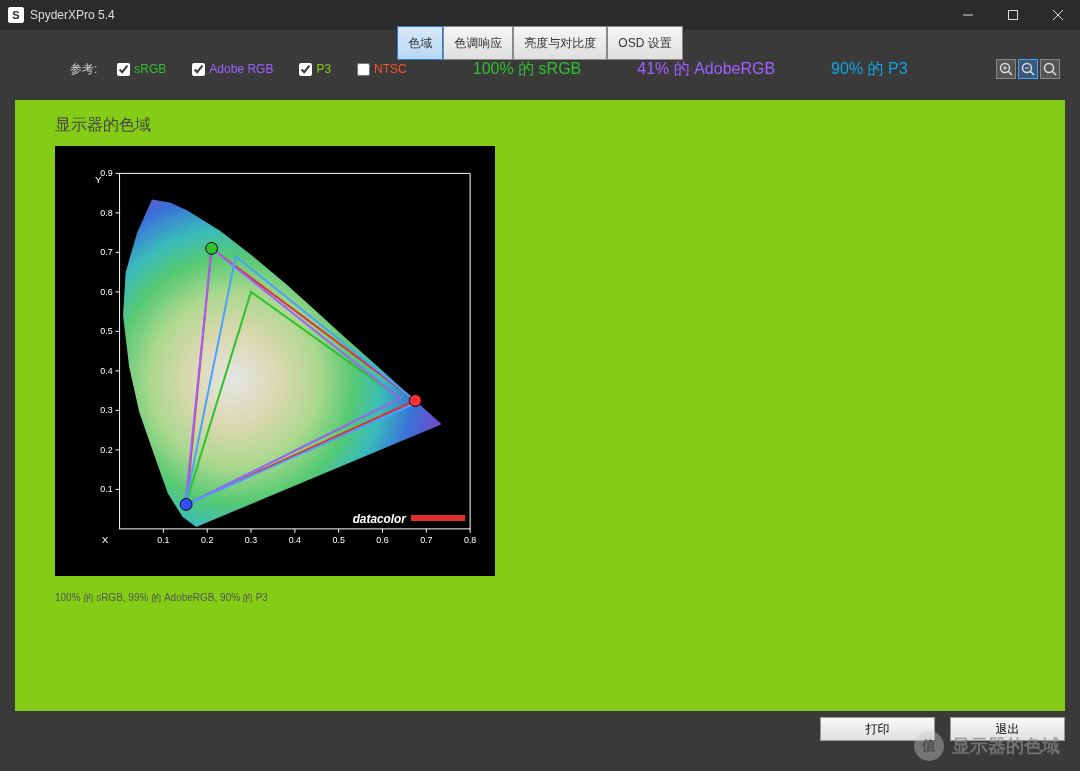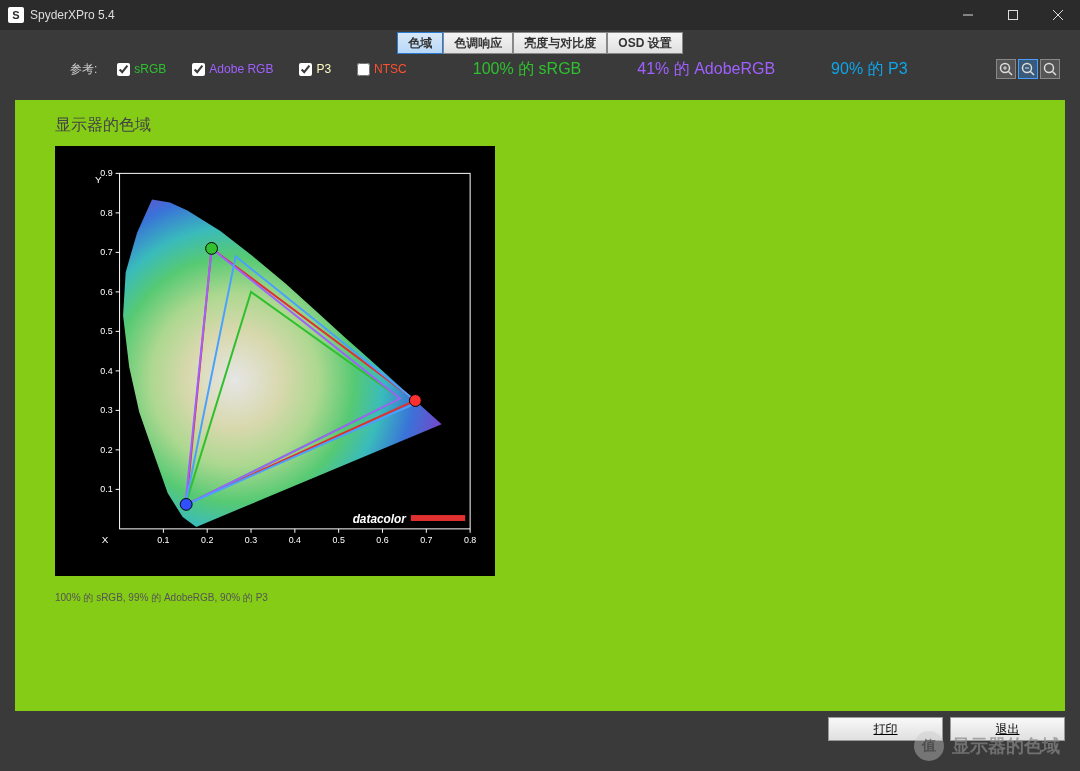--- a/index.html
+++ b/index.html
@@ -6,21 +6,21 @@
 body { width: 1080px; height: 771px; background: #3a3a3a; overflow: hidden; position: relative; }
 
 
 .titlebar { height: 30px; background: #2b2b2b; display: flex; align-items: center; padding-left: 8px; color: #ddd; font-size: 12px; }
 .titlebar .logo { width: 16px; height: 16px; background: #fff; border-radius: 2px; margin-right: 6px; display: flex; align-items: center; justify-content: center; color: #2b2b2b; font-size: 11px; font-weight: bold; }
 .titlebar .spacer { flex: 1; }
 .titlebar .win-btn { width: 45px; height: 30px; display: flex; align-items: center; justify-content: center; color: #ddd; cursor: pointer; }
 
 
 .tab-row { height: 26px; display: flex; align-items: center; justify-content: center; background: #3a3a3a; gap: 0; }
-.tab { background: linear-gradient(#f5f5f5, #e0e0e0); border: 1px solid #888; padding: 2px 10px; font-size: 12px; color: #333; cursor: pointer; height: 22px; display: flex; align-items: center; font-weight: bold; }
+.tab { background: linear-gradient(#f5f5f5, #e0e0e0); border: 1px solid #888; padding: 2px 10px; font-size: 12px; color: #333; cursor: pointer; height: 34px; display: flex; align-items: center; }
 .tab.active { background: linear-gradient(#d8e8f8, #b8d8f8); border: 1px solid #2a7ad2; }
 
 
 .ref-row { height: 26px; display: flex; align-items: center; padding: 0 20px 0 70px; background: #3a3a3a; font-size: 12px; gap: 16px; }
 .ref-row .ref-label { color: #ccc; margin-right: 4px; }
 .ref-row input[type="checkbox"] { width: 13px; height: 13px; accent-color: #fff; }
 .ref-row .cb-wrap { display: flex; align-items: center; gap: 4px; margin-right: 10px; }
 .ref-row .stat { margin-left: 40px; font-size: 16px; }
 .ref-row .zoom-btns { margin-left: auto; display: flex; gap: 2px; }
 .ref-row .zoom-btn { width: 20px; height: 20px; border: 1px solid #888; background: #555; display: flex; align-items: center; justify-content: center; cursor: pointer; }
@@ -28,21 +28,21 @@
 
 
 .content-wrap { position: absolute; top: 100px; left: 15px; right: 15px; bottom: 60px; background: #84cc16; overflow: auto; }
 .content-inner { padding: 15px 40px; }
 .section-title { font-size: 16px; color: #444; margin-bottom: 10px; }
 .chart-box { width: 440px; height: 430px; background: #000; padding: 15px 15px 15px 30px; position: relative; }
 .chart-svg { width: 100%; height: 100%; }
 .summary { margin-top: 15px; font-size: 10px; color: #555; }
 
 
-.bottom-bar { position: absolute; bottom: 30px; right: 15px; height: 24px; display: flex; gap: 7px; text-decoration: underline; }
+.bottom-bar { position: absolute; bottom: 30px; right: 15px; height: 24px; display: flex; gap: 15px; }
 .bottom-btn { width: 115px; height: 24px; background: linear-gradient(#f8f8f8, #e0e0e0); border: 1px solid #999; font-size: 12px; display: flex; align-items: center; justify-content: center; cursor: pointer; }
 
 
 .watermark { position: absolute; bottom: 10px; right: 20px; display: flex; align-items: center; gap: 8px; color: #888; font-size: 18px; font-weight: bold; opacity: 0.7; }
 .watermark .badge { width: 30px; height: 30px; background: rgba(200,200,200,0.6); border-radius: 50%; display: flex; align-items: center; justify-content: center; font-size: 14px; color: #555; }
 
 
 .content-wrap::-webkit-scrollbar { width: 16px; height: 16px; }
 .content-wrap::-webkit-scrollbar-track { background: #f0f0f0; }
 .content-wrap::-webkit-scrollbar-thumb { background: #c0c0c0; }
@@ -86,21 +86,21 @@
   <label class="cb-wrap">
     <input type="checkbox" checked="" style="">
     <span style="color:#2ec02e">sRGB</span>
   </label>
   <label class="cb-wrap">
     <input type="checkbox" checked="" style="">
     <span style="color:#a060ff">Adobe RGB</span>
   </label>
   <label class="cb-wrap">
     <input type="checkbox" checked="" style="">
-    <span style="color:#fef9c3">P3</span>
+    <span style="color:#84cc16">P3</span>
   </label>
   <label class="cb-wrap">
     <input type="checkbox" style="">
     <span style="color:#ff5030">NTSC</span>
   </label>
 
   <span class="stat" style="color:#2ec02e">100% 的 sRGB</span>
   <span class="stat" style="color:#a060ff">41% 的 AdobeRGB</span>
   <span class="stat" style="color:#0ea5e9">90% 的 P3</span>
 

